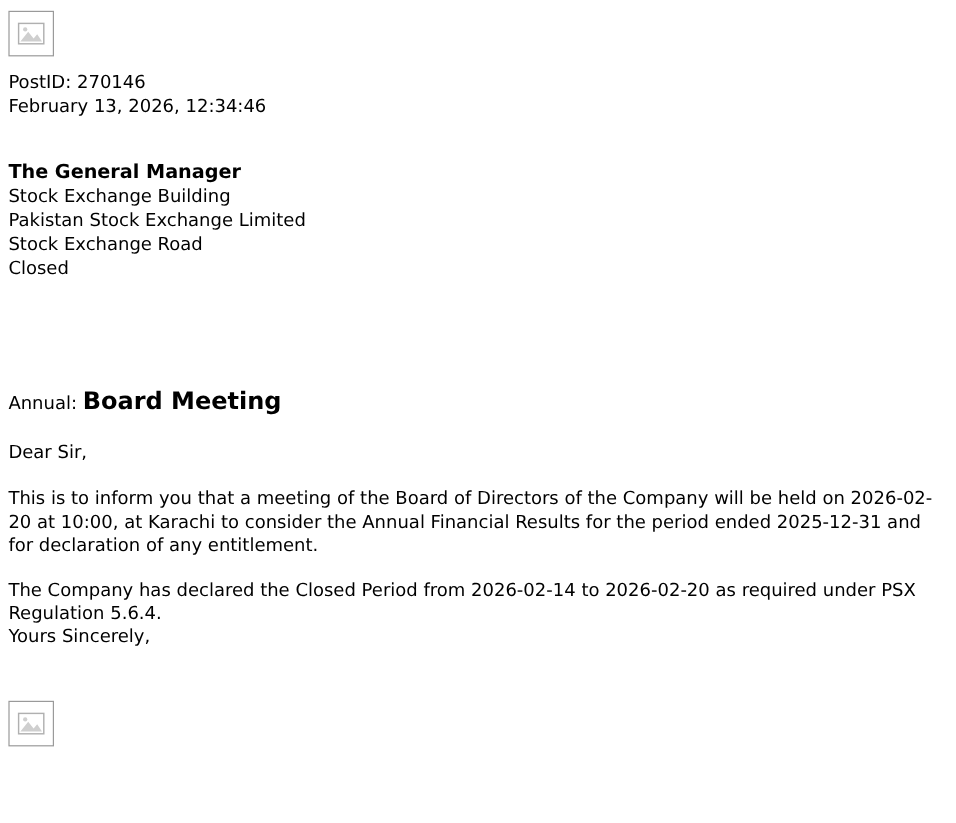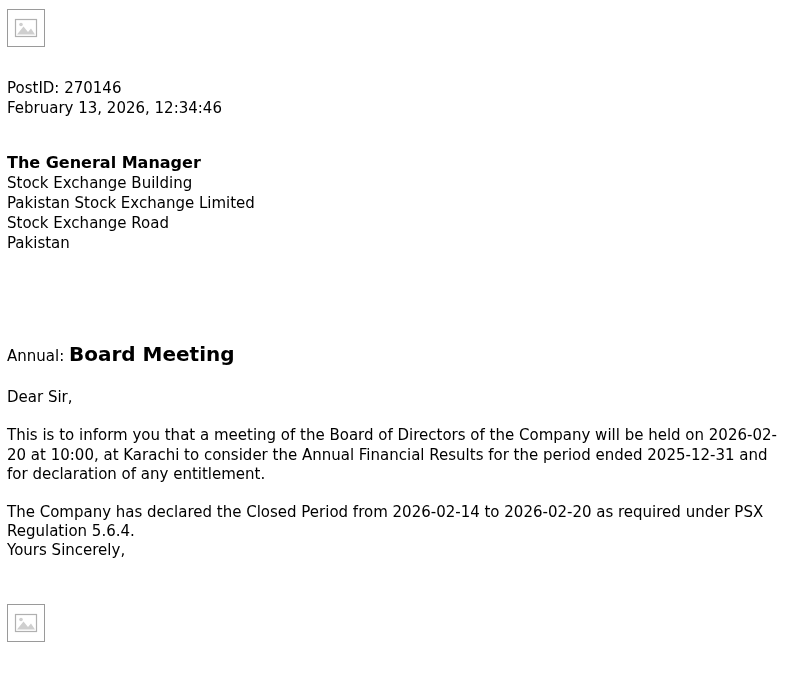--- a/index.html
+++ b/index.html
@@ -36,21 +36,21 @@
     position: relative;
     background: #ffffff;
   }
   .broken-img svg {
     position: absolute;
     top: 50%;
     left: 50%;
     transform: translate(-50%, -50%);
   }
   .meta {
-    margin-top: 32px;
+    margin-top: 12px;
   }
   .meta div {
     margin: 0;
     padding: 0;
     line-height: 1.33;
   }
   .addressee {
     margin-top: 33px;
   }
   .addressee .bold {
@@ -98,21 +98,21 @@
     <div class="meta">
       <div>PostID: 270146</div>
       <div>February 13, 2026, 12:34:46</div>
     </div>
 
     <div class="addressee">
       <div class="bold">The General Manager</div>
       <div>Stock Exchange Building</div>
       <div>Pakistan Stock Exchange Limited</div>
       <div>Stock Exchange Road</div>
-      <div>Pakistan</div>
+      <div>Closed</div>
     </div>
 
     <div class="subject">
       <span>Annual: </span><span class="bold">Board Meeting</span>
     </div>
 
     <div class="salutation">Dear Sir,</div>
 
     <div class="para">This is to inform you that a meeting of the Board of Directors of the Company will be held on 2026-02-20 at 10:00, at Karachi to consider the Annual Financial Results for the period ended 2025-12-31 and for declaration of any entitlement.</div>
 

